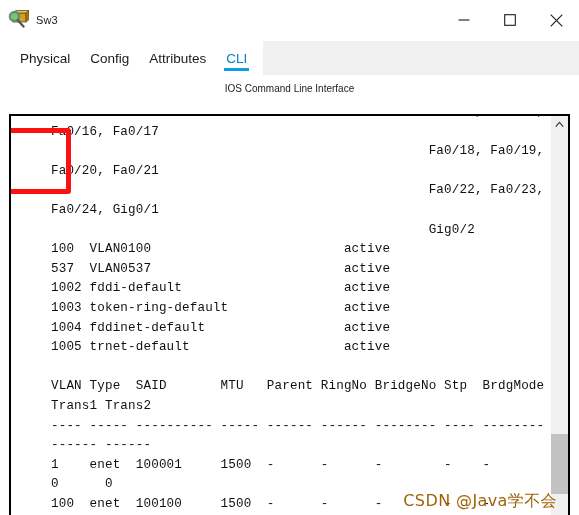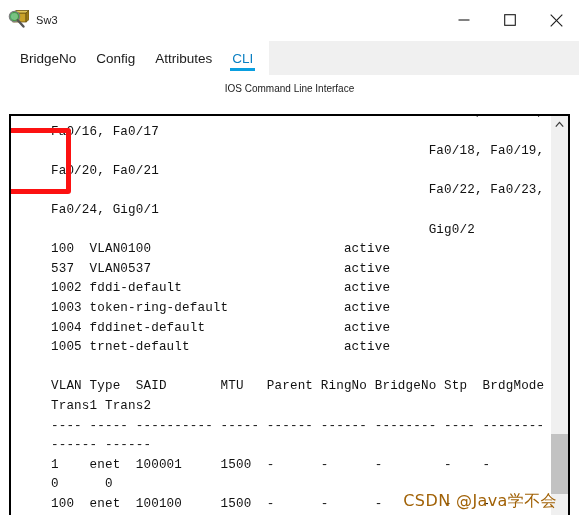--- a/index.html
+++ b/index.html
@@ -215,21 +215,21 @@
         <line x1="0.7" y1="0.7" x2="12.3" y2="12.3" stroke="#1b1b1b" stroke-width="1.1"></line>
         <line x1="12.3" y1="0.7" x2="0.7" y2="12.3" stroke="#1b1b1b" stroke-width="1.1"></line>
       </svg>
     </div>
   </div>
 </div>
 
 <div class="tabstrip-wrap">
   <div class="tabstrip">
     <div class="tab">
-      <span>BridgeNo</span>
+      <span>Physical</span>
     </div>
     <div class="tab">
       <span>Config</span>
     </div>
     <div class="tab">
       <span>Attributes</span>
     </div>
     <div class="tab active">
       <span>CLI</span>
     </div>

